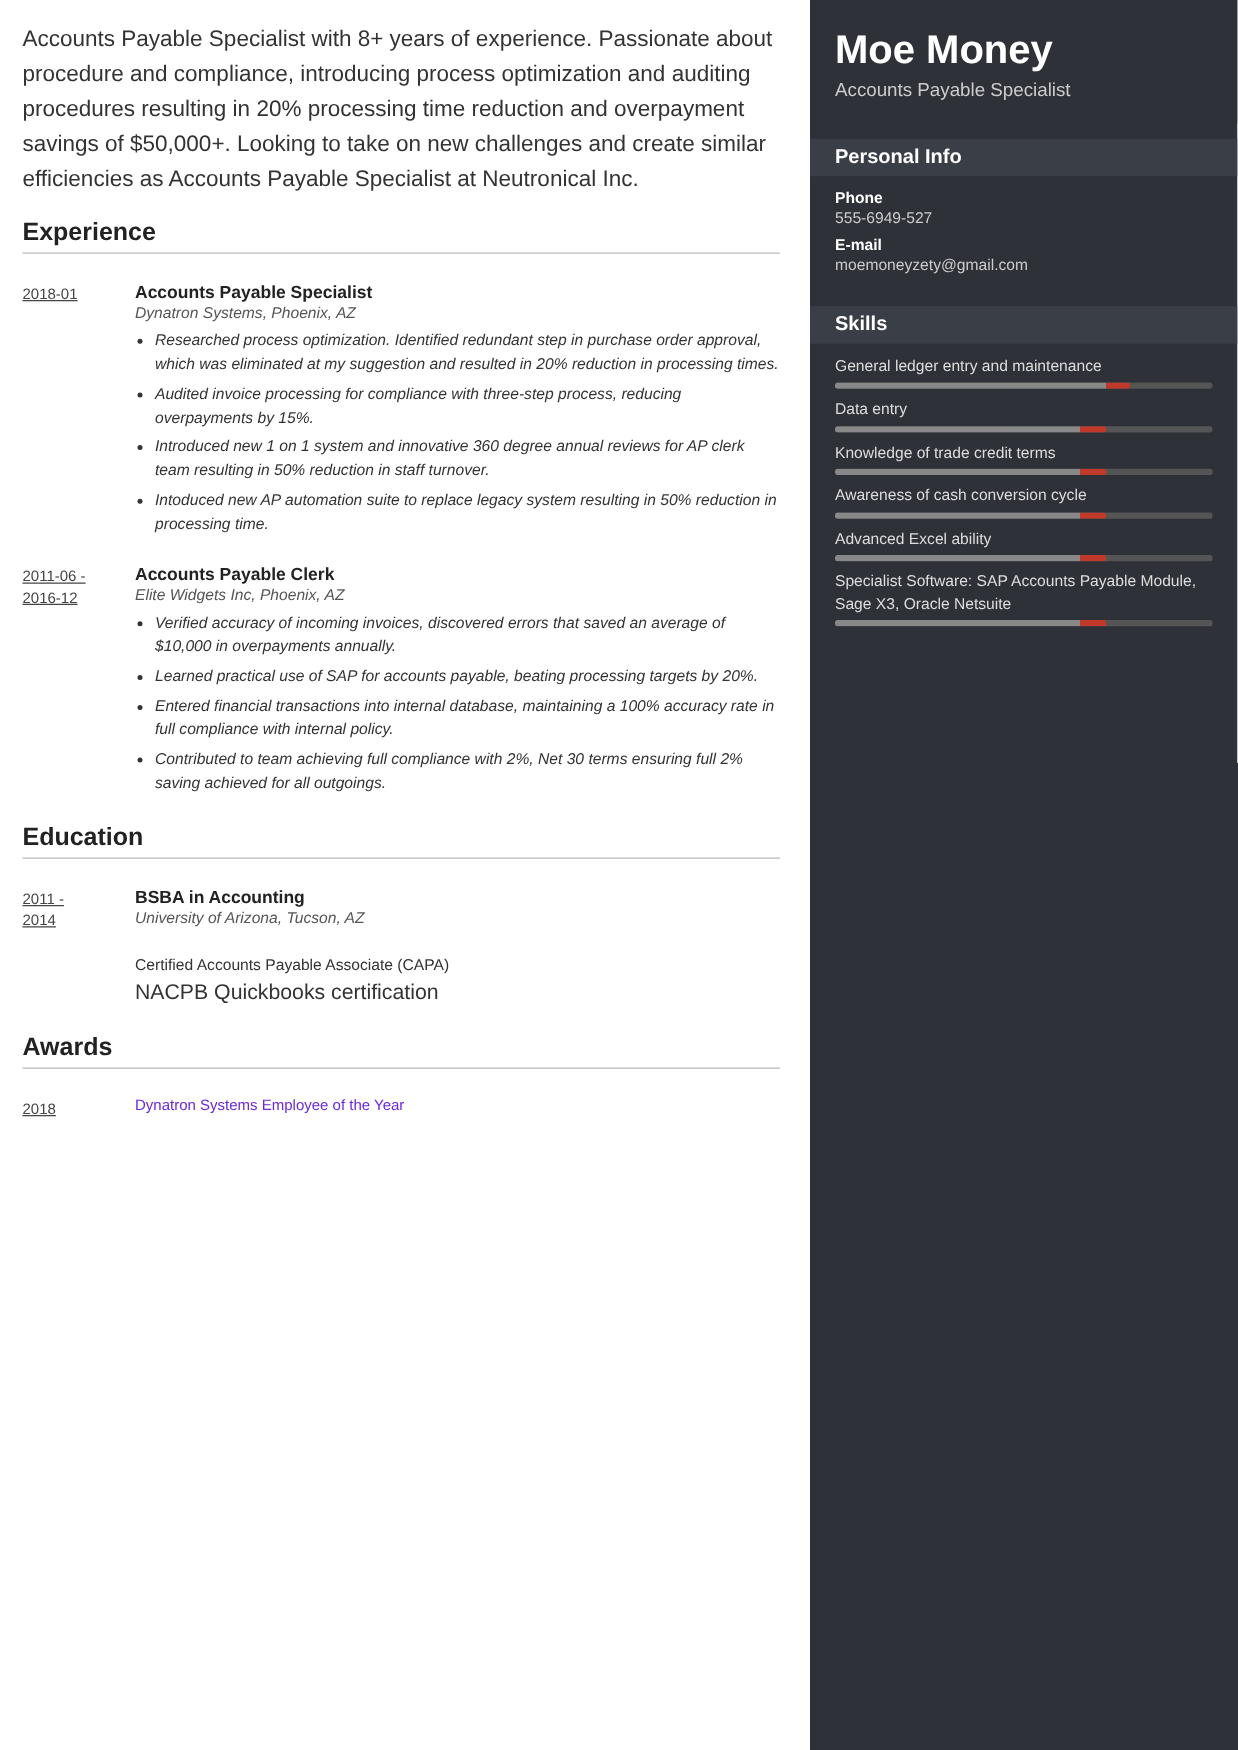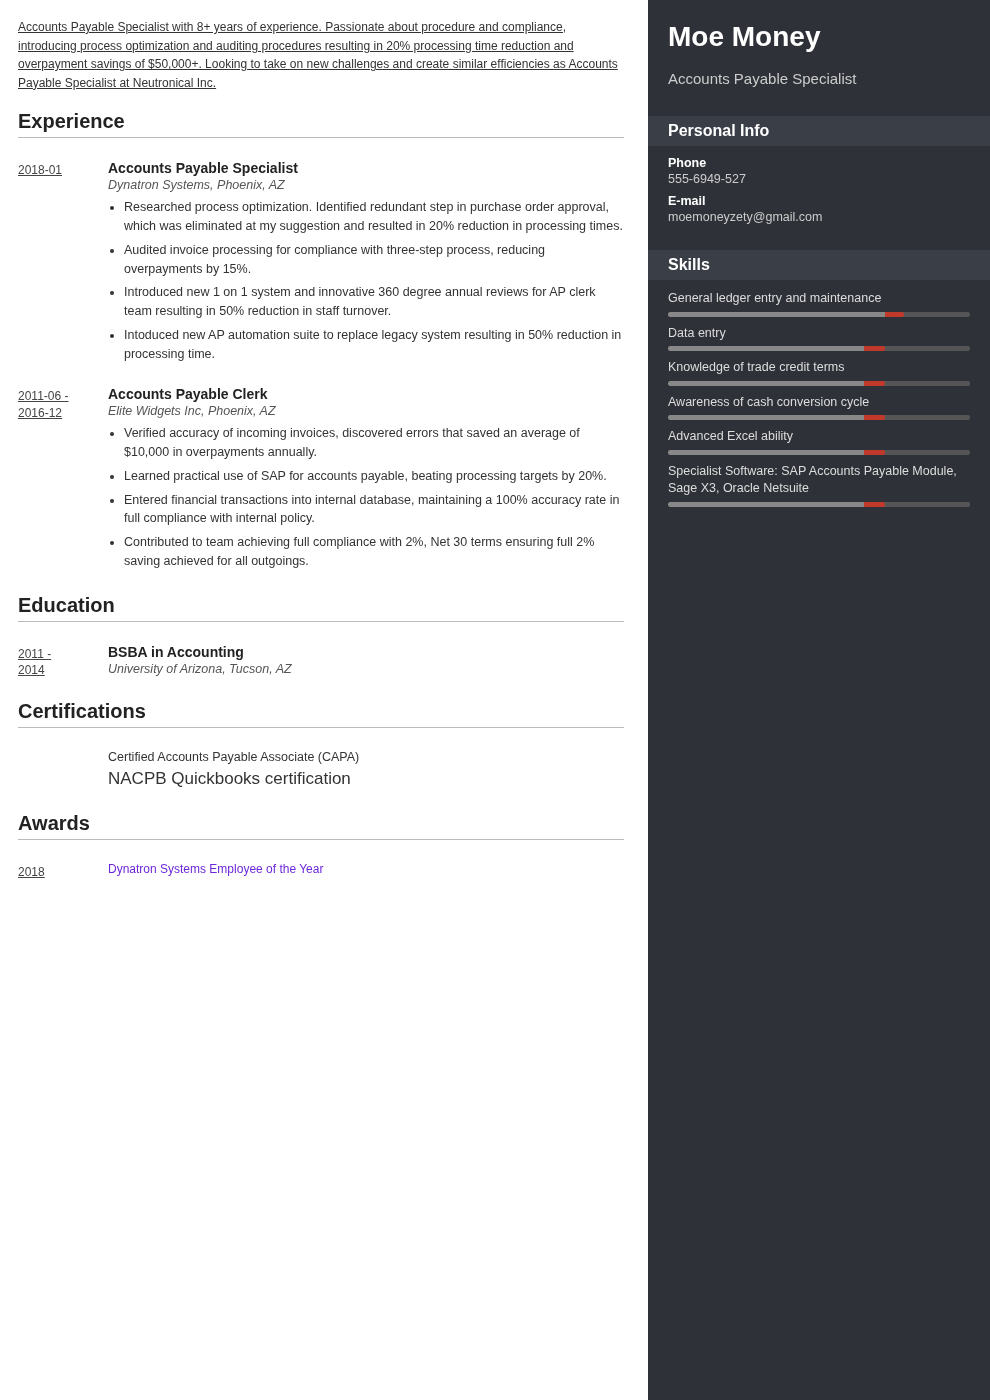--- a/index.html
+++ b/index.html
@@ -14,25 +14,24 @@
     }
 
     
     .left-panel {
       width: 648px;
       padding: 18px 24px 18px 18px;
       background: #fff;
     }
 
     .summary-text {
-      font-size: 12px;
+      font-size: 18px;
       color: #333;
       line-height: 1.55;
       margin-bottom: 18px;
-      text-decoration: underline;
     }
 
     .section-title {
       font-size: 20px;
       font-weight: bold;
       color: #222;
       border-bottom: 1.5px solid #bbb;
       padding-bottom: 4px;
       margin-bottom: 22px;
       margin-top: 8px;
@@ -73,42 +72,43 @@
 
     .entry-bullets {
       padding-left: 16px;
     }
 
     .entry-bullets li {
       margin-bottom: 5px;
       font-size: 12.5px;
       color: #333;
       line-height: 1.5;
+      font-style: italic;
     }
 
     
     .right-panel {
       width: 342px;
       background: #2e3138;
       color: #fff;
       padding: 0;
       min-height: 1400px;
     }
 
     .right-header {
       background: #2e3138;
       padding: 22px 20px 16px 20px;
     }
 
     .right-name {
-      font-size: 28px;
+      font-size: 32px;
       font-weight: bold;
       color: #fff;
       line-height: 1.1;
-      margin-bottom: 16px;
+      margin-bottom: 6px;
     }
 
     .right-title {
       font-size: 15px;
       color: #ccc;
       line-height: 1.3;
     }
 
     .right-section {
       padding: 12px 20px 8px 20px;
@@ -217,21 +217,20 @@
       <div class="entry-date" style="white-space:pre-line;">2011 -
 2014</div>
       <div class="entry-content">
         <div class="entry-title">BSBA in Accounting</div>
         <div class="entry-company">University of Arizona, Tucson, AZ</div>
       </div>
     </div>
   </div>
 
   <div>
-    <div class="section-title">Certifications</div>
     <div class="experience-entry">
       <div class="entry-date"></div>
       <div class="entry-content">
         <div style="font-size:12.5px;color:#333;margin-bottom:5px;">Certified Accounts Payable Associate (CAPA)</div>
         <div style="font-size:17px;color:#333;margin-bottom:5px;">NACPB Quickbooks certification</div>
       </div>
     </div>
   </div>
 
   <div>

